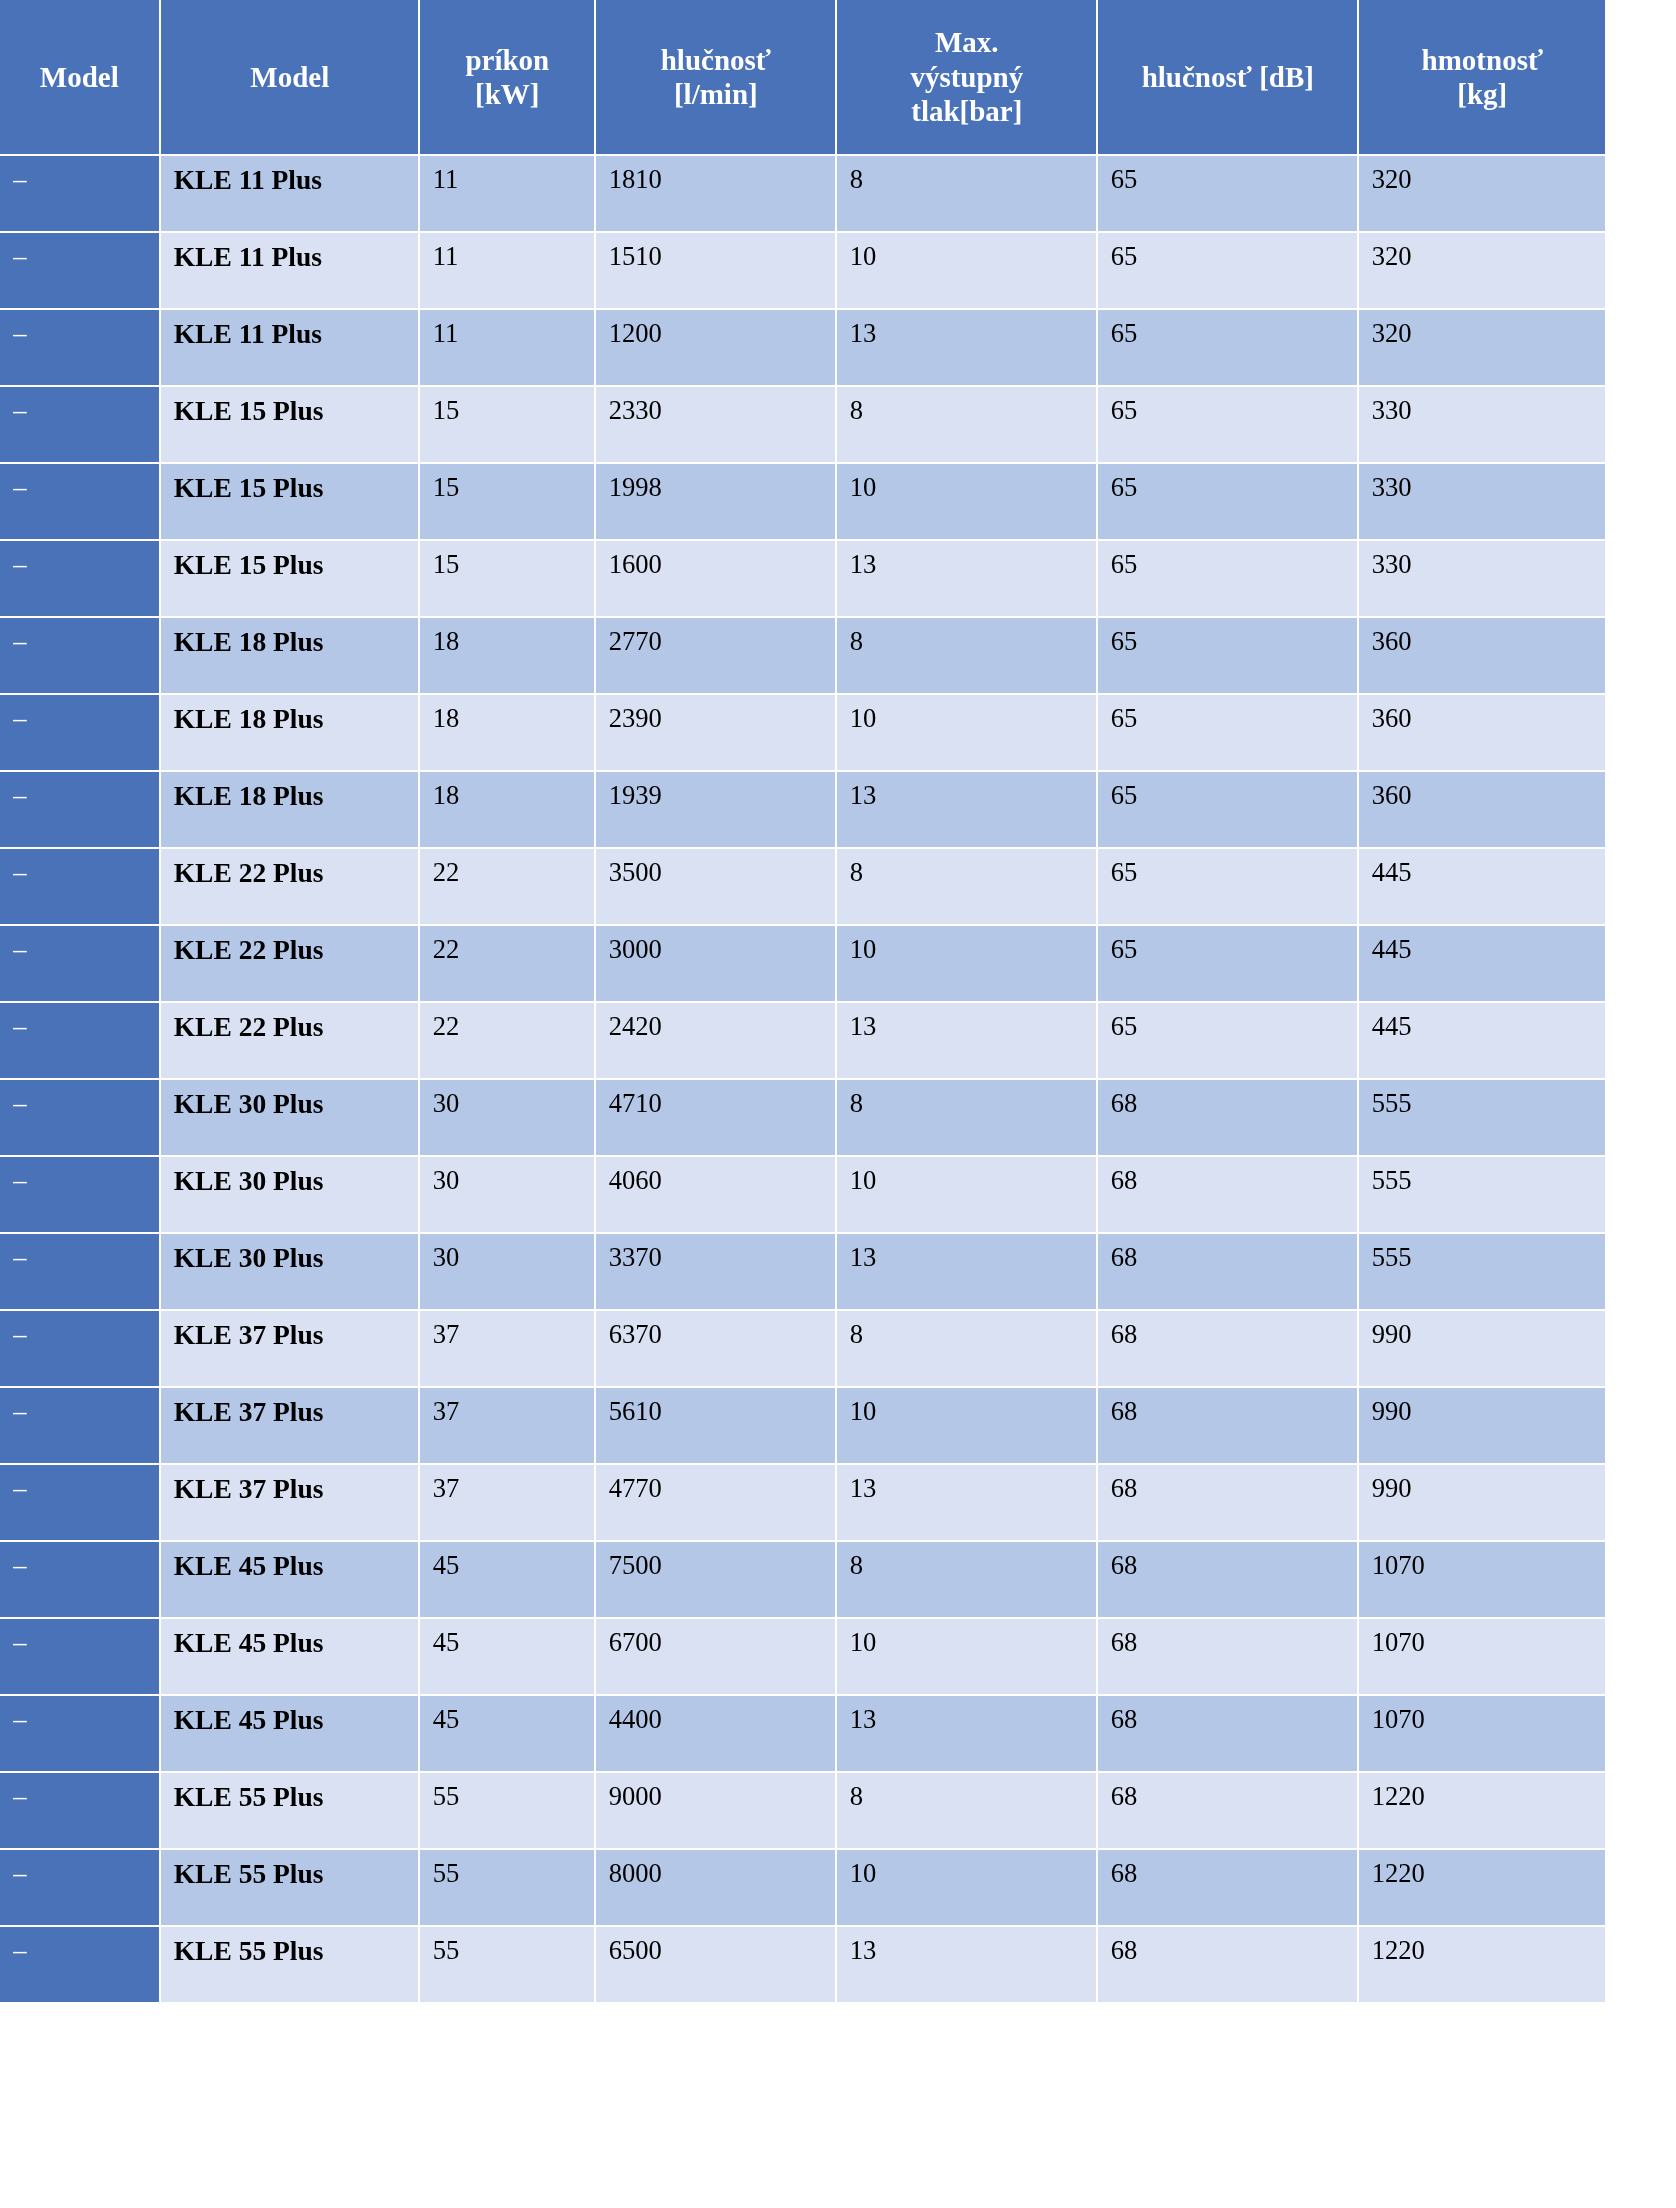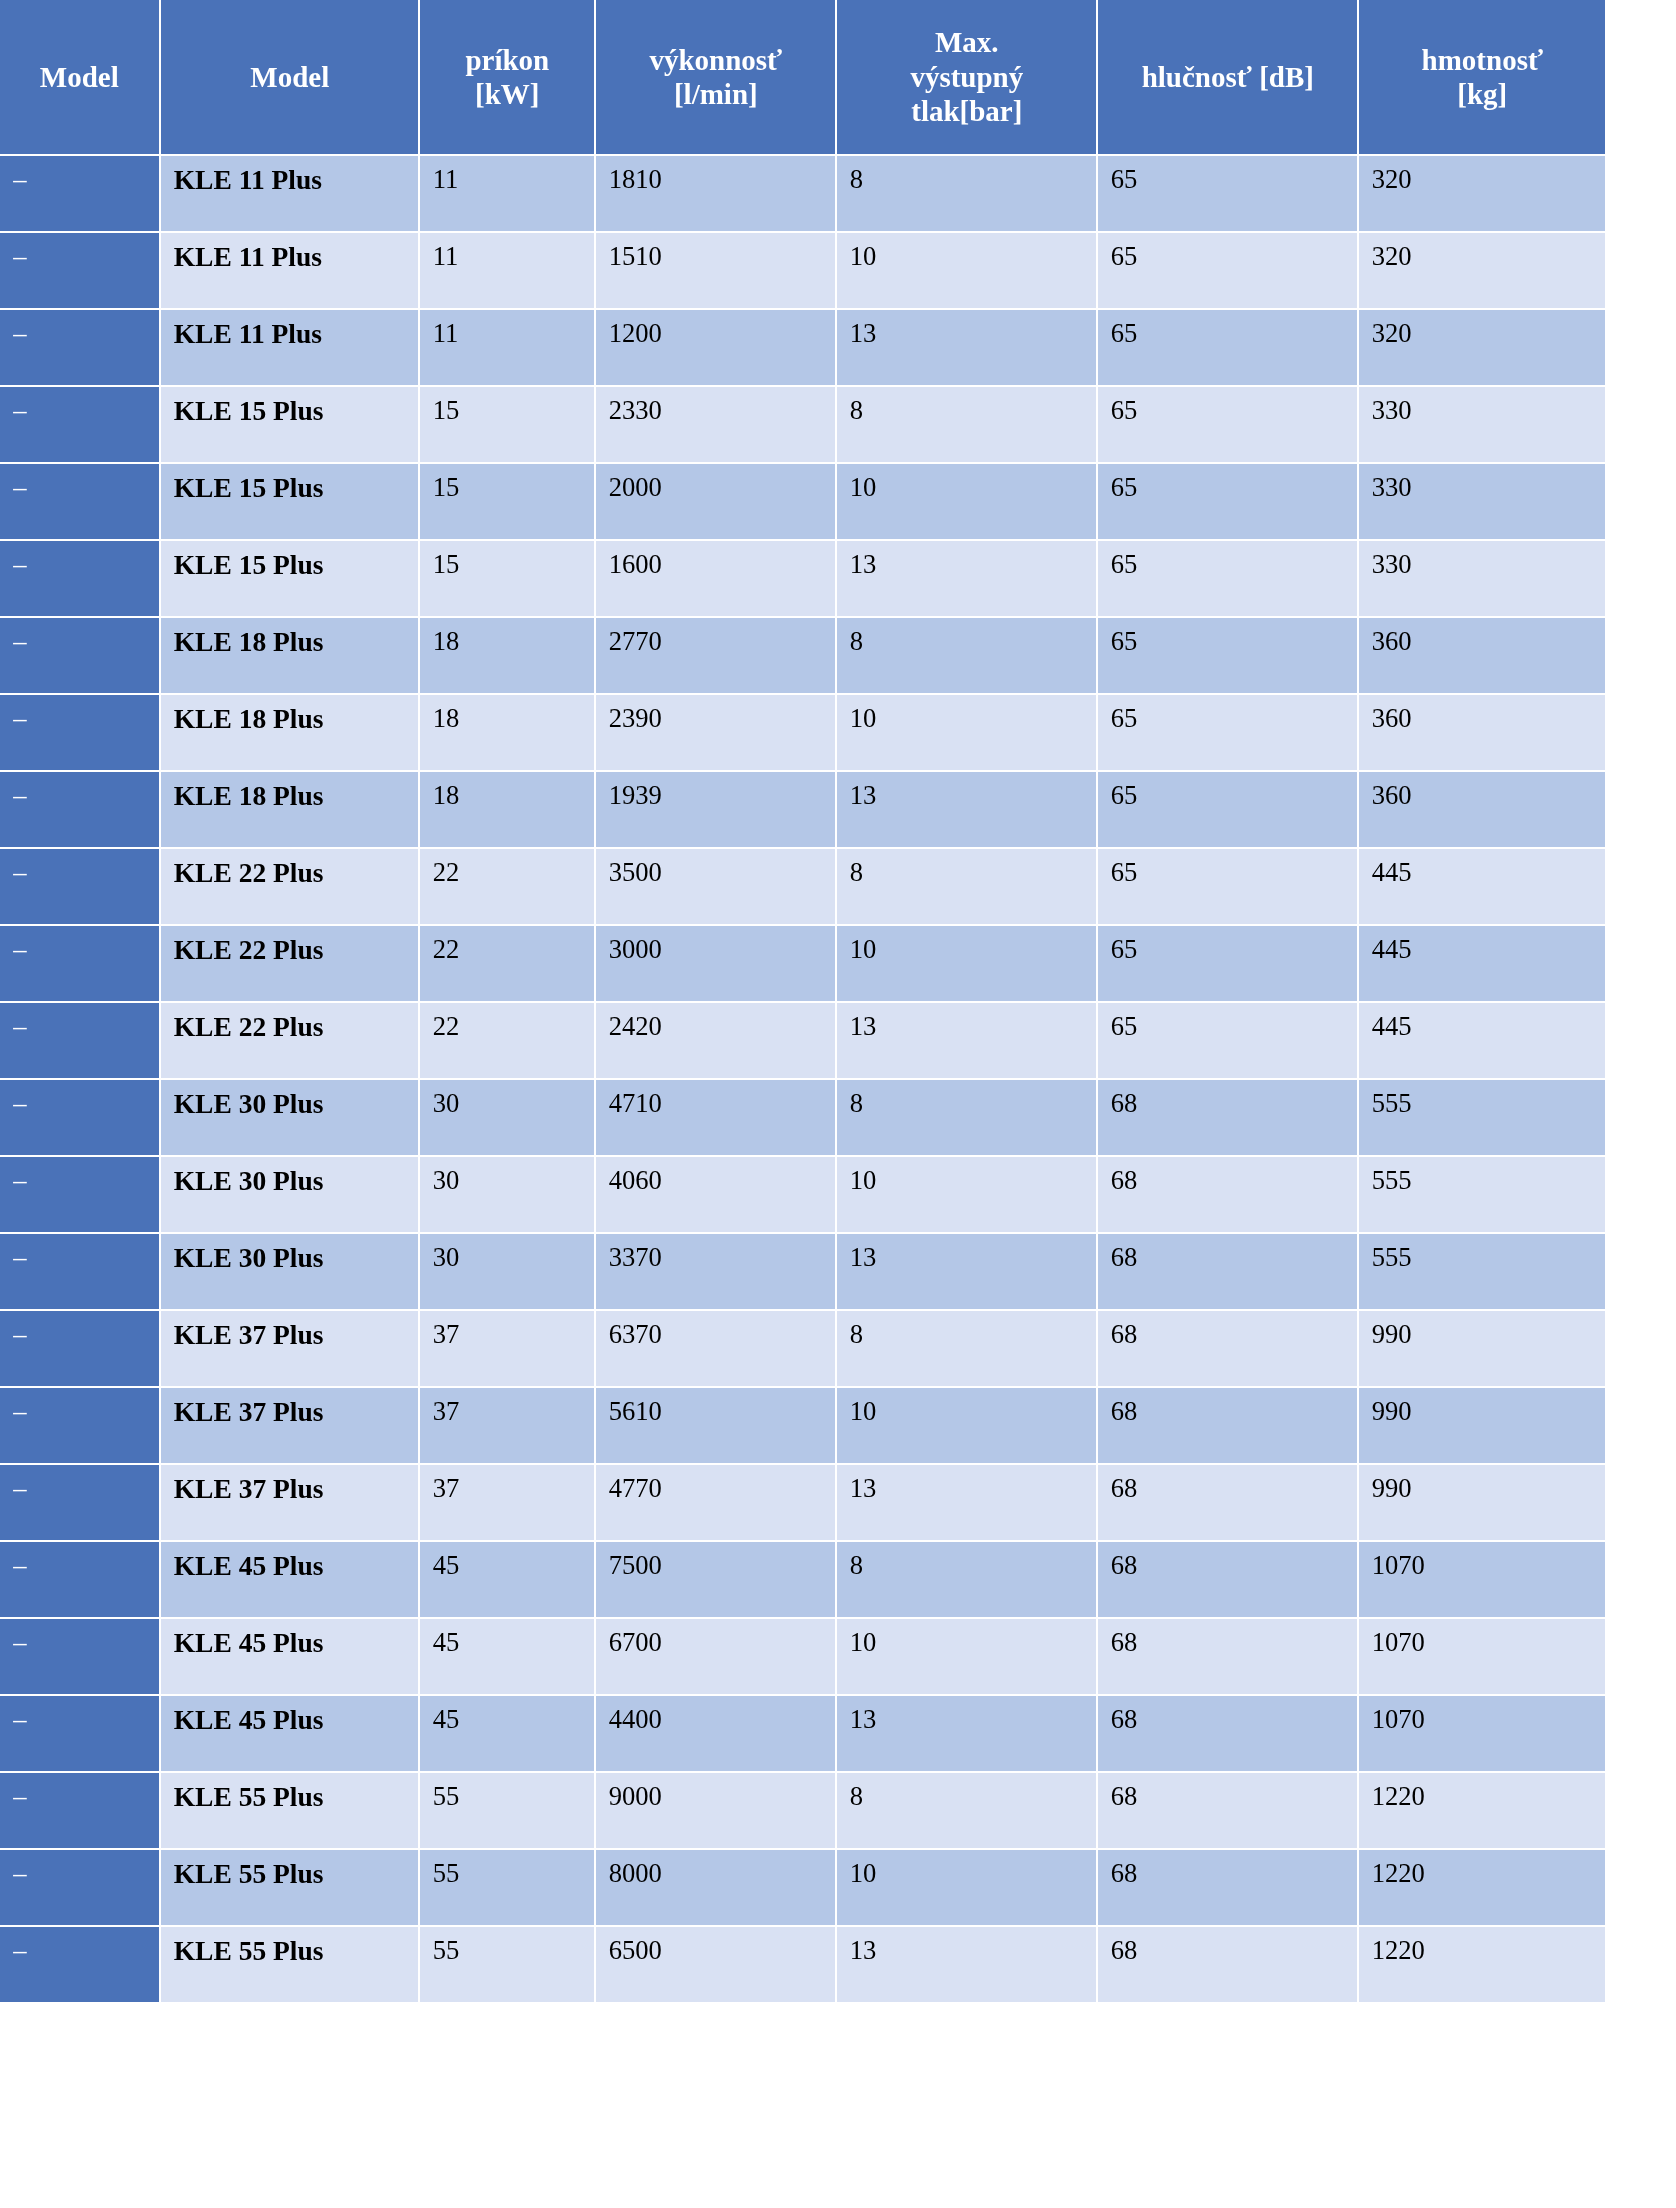--- a/index.html
+++ b/index.html
@@ -102,21 +102,21 @@
           <span>Model</span>
         </th>
         <th>
           <span>Model</span>
         </th>
         <th>
           <span>príkon</span><br>
           <span>[kW]</span>
         </th>
         <th>
-          <span>výkonnosť</span><br>
+          <span>hlučnosť</span><br>
           <span>[l/min]</span>
         </th>
         <th>
           <span>Max.</span><br>
           <span>výstupný</span><br>
           <span>tlak[bar]</span>
         </th>
         <th>
           <span>hlučnosť [dB]</span>
         </th>
@@ -160,21 +160,21 @@
           <td>15</td>
           <td>2330</td>
           <td>8</td>
           <td>65</td>
           <td>330</td>
         </tr>
         <tr class="band-a">
           <td class="litre-cell">–</td>
           <td class="model-cell">KLE 15 Plus</td>
           <td>15</td>
-          <td>2000</td>
+          <td>1998</td>
           <td>10</td>
           <td>65</td>
           <td>330</td>
         </tr>
         <tr class="band-b">
           <td class="litre-cell">–</td>
           <td class="model-cell">KLE 15 Plus</td>
           <td>15</td>
           <td>1600</td>
           <td>13</td>

